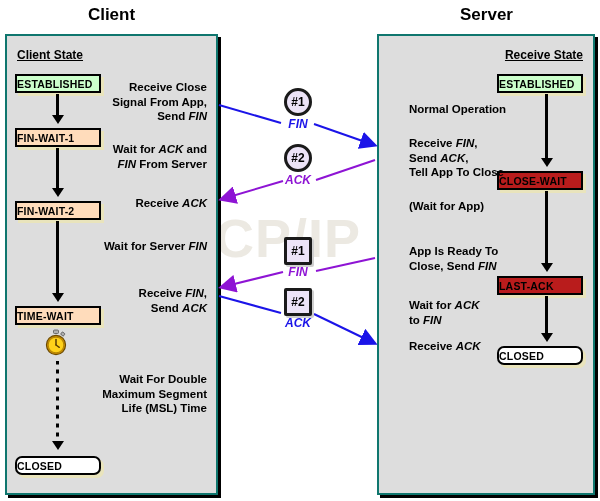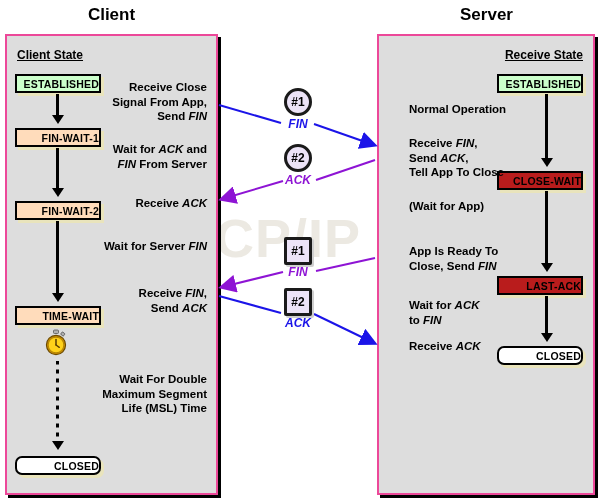--- a/index.html
+++ b/index.html
@@ -30,21 +30,21 @@
     font-size:17px;font-weight:bold;color:#000;
     text-align:center;
   }
   #title-client{left:4px;top:5px;width:215px;}
   #title-server{left:377px;top:5px;width:219px;}
 
   
   .panel{
     position:absolute;
     background:#dddddd;
-    border:2px solid #ec4899;
+    border:2px solid #0f766e;
     box-shadow:3px 3px 0 #000;
     box-sizing:border-box;
     z-index:1;
   }
   #panel-client{left:5px;top:34px;width:213px;height:461px;}
   #panel-server{left:377px;top:34px;width:218px;height:461px;}
 
   .panel-heading{
     position:absolute;
     font-size:12px;font-weight:bold;color:#000;
@@ -54,21 +54,21 @@
   #heading-client{left:10px;top:12px;}
   #heading-server{right:10px;top:12px;}
 
   
   .state-box{
     position:absolute;
     box-sizing:border-box;
     border:2px solid #000;
     box-shadow:3px 3px 0 #e9e4bc;
     font-size:10.5px;font-weight:bold;color:#000;
-    text-align:right;
+    text-align:left;
     line-height:17px;
     height:19px;
     letter-spacing:0.2px;
     white-space:nowrap;
   }
   .st-green{background:#ccffcc;}
   .st-peach{background:#ffdcbb;}
   .st-pink {background:#b91c1c;}
   .st-white{background:#ffffff;border-radius:7px;}
 

